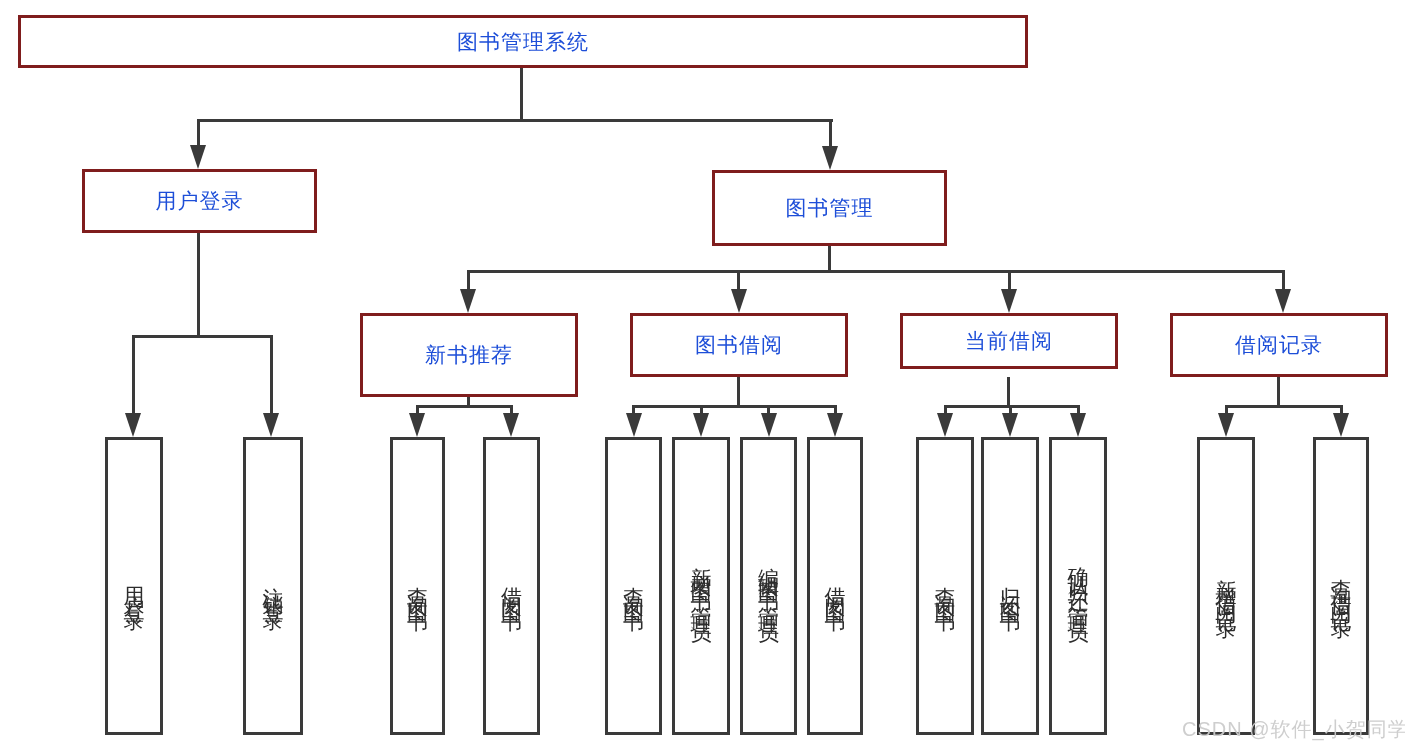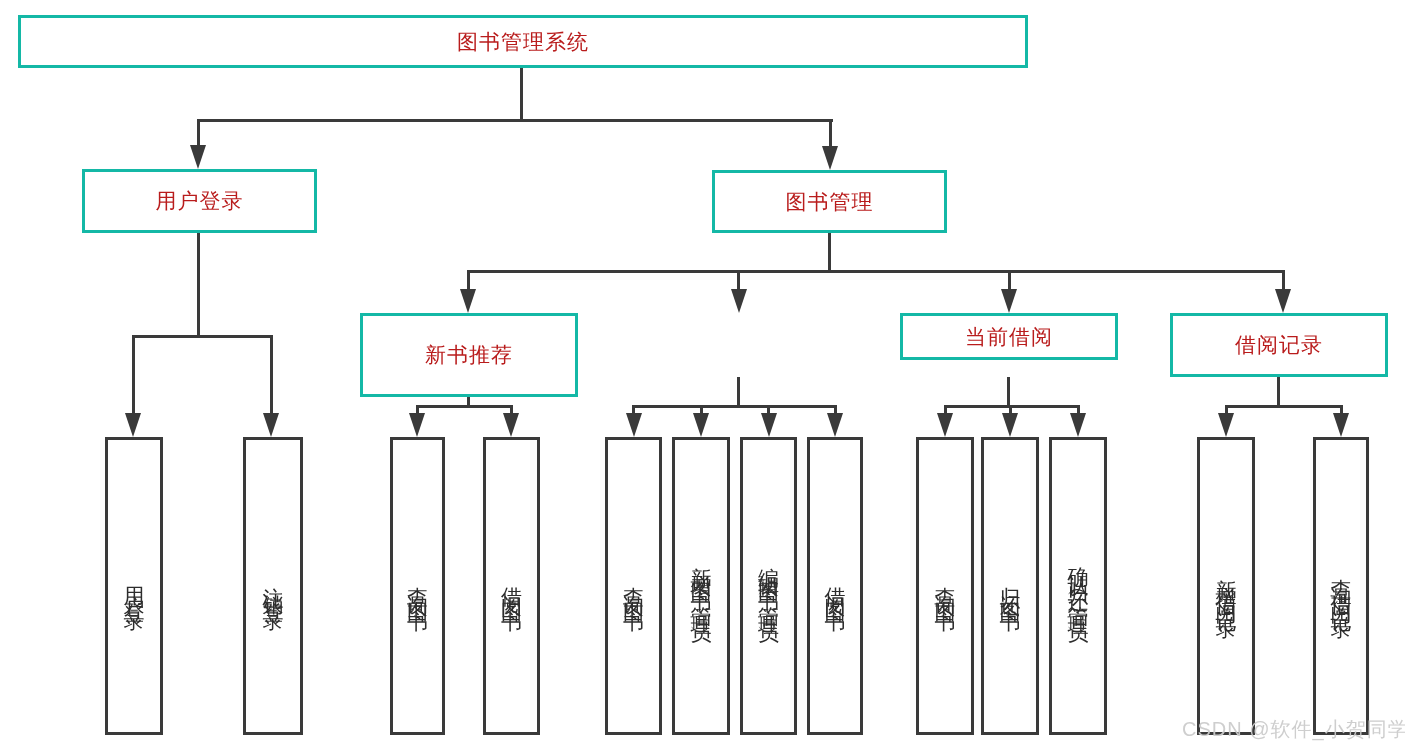--- a/index.html
+++ b/index.html
@@ -2,22 +2,22 @@
 <html><head>
 <meta charset="utf-8">
 <style>
   html,body{margin:0;padding:0;background:#ffffff;}
   #canvas{
     position:relative;width:1405px;height:747px;background:#ffffff;
     font-family:"Liberation Sans","DejaVu Sans",sans-serif;overflow:hidden;
   }
   .box{
     position:absolute;box-sizing:border-box;background:#ffffff;
-    border:3px solid #14b8a6;display:flex;align-items:center;justify-content:center;
-    font-size:21px;letter-spacing:1px;color:#b91c1c;z-index:2;
+    border:3px solid #7f1d1d;display:flex;align-items:center;justify-content:center;
+    font-size:21px;letter-spacing:1px;color:#1d4ed8;z-index:2;
   }
   .vbox{
     position:absolute;box-sizing:border-box;background:#ffffff;
     border:3px solid #3a3a3a;top:437px;height:298px;
     display:flex;align-items:center;justify-content:center;z-index:2;
   }
   .vbox span{
     writing-mode:vertical-rl;text-orientation:mixed;white-space:nowrap;
     font-size:21px;line-height:1.05;letter-spacing:8px;color:#2d2d2d;
   }
@@ -38,28 +38,31 @@
 
 <div id="canvas">
 
   <div class="box" style="left:18px;top:15px;width:1010px;height:53px;">
     <span>图书管理系统</span>
   </div>
 
   <div class="box" style="left:82px;top:169px;width:235px;height:64px;">
     <span>用户登录</span>
   </div>
-  <div class="box" style="left:712px;top:170px;width:235px;height:63px;">
+  <div class="box" style="left:712px;top:170px;width:235px;height:76px;">
     <span>图书管理</span>
   </div>
 
   <div class="box" style="left:360px;top:313px;width:218px;height:84px;">
     <span>新书推荐</span>
   </div>
-  <div class="box" style="left:900px;top:313px;width:218px;height:47px;">
+  <div class="box" style="left:630px;top:313px;width:218px;height:64px;">
+    <span>图书借阅</span>
+  </div>
+  <div class="box" style="left:900px;top:313px;width:218px;height:56px;">
     <span>当前借阅</span>
   </div>
   <div class="box" style="left:1170px;top:313px;width:218px;height:64px;">
     <span>借阅记录</span>
   </div>
 
   <div class="vbox" style="left:105px;width:58px;">
     <span>用户登录</span>
     </div>
   <div class="vbox" style="left:243px;width:60px;">

